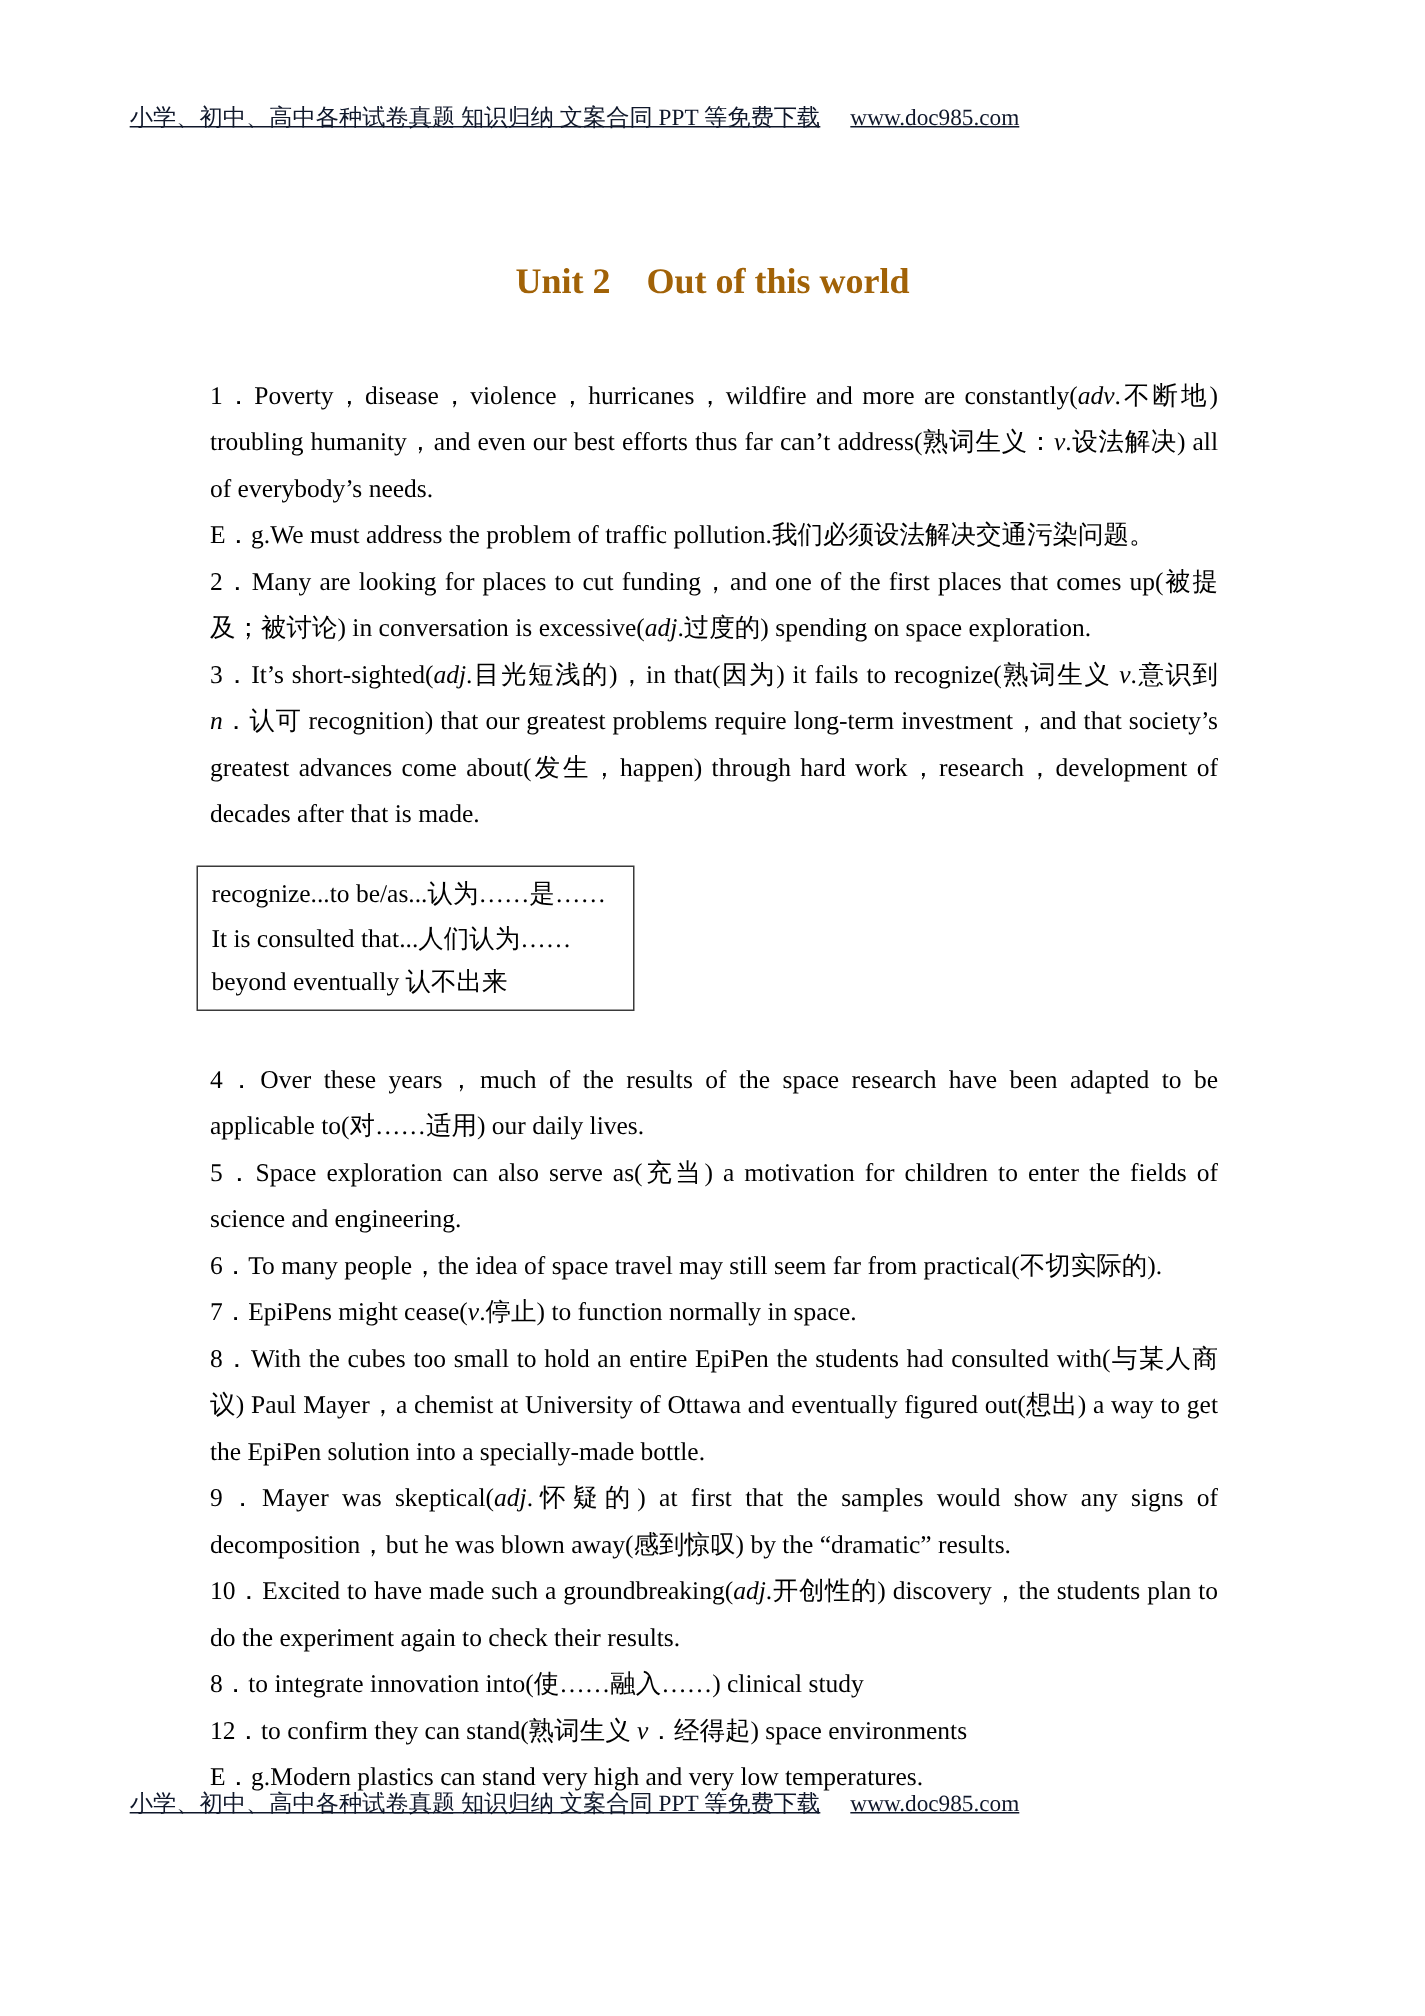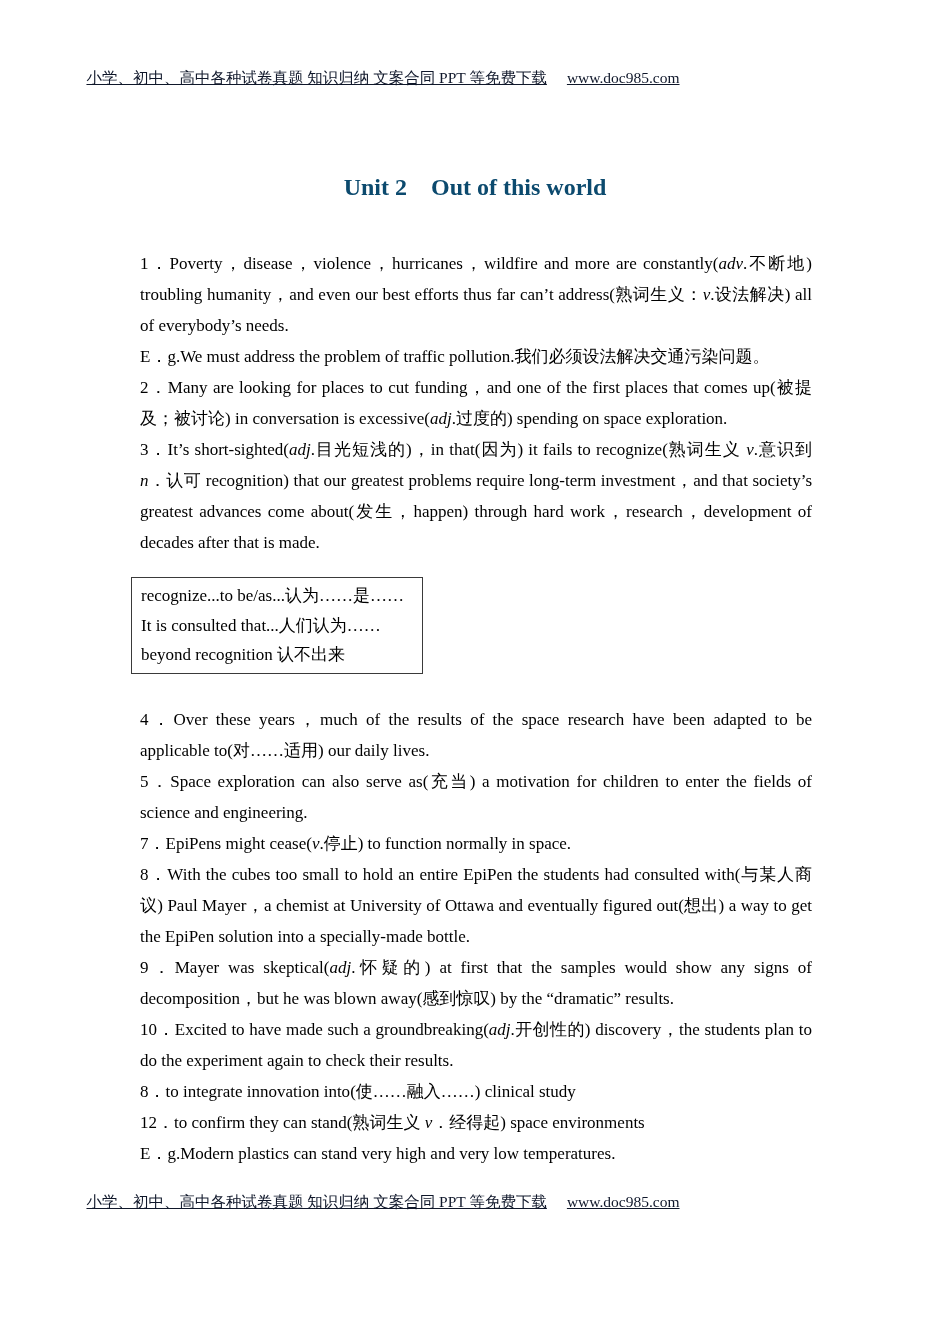--- a/index.html
+++ b/index.html
@@ -27,21 +27,21 @@
   .header { top: 68px; }
   .footer { top: 1192px; }
   .title {
     position: absolute;
     left: 0;
     top: 171px;
     width: 950px;
     text-align: center;
     font-size: 24px;
     font-weight: bold;
-    color: #0c4a6e;
+    color: #a16207;
   }
   .body {
     position: absolute;
     left: 140px;
     top: 248px;
     width: 672px;
     font-size: 17px;
     line-height: 31px;
     color: #000000;
   }
@@ -72,25 +72,26 @@
 
   <div class="body">
     <p><span>1．Poverty，disease，violence，hurricanes，wildfire and more are </span><span class="b">constantly</span><span>(</span><span class="i">adv</span><span>.不断地) troubling humanity，and even our best efforts thus far can’t </span><span class="b">address</span><span>(熟词生义：</span><span class="i">v</span><span>.设法解决) all of everybody’s needs.</span></p>
     <p><span>E．g.We must address the problem of traffic pollution.我们必须设法解决交通污染问题。</span></p>
     <p><span>2．Many are looking for places to cut funding，and one of the first places that </span><span class="b">comes up</span><span>(被提及；被讨论) in conversation is </span><span class="b">excessive</span><span>(</span><span class="i">adj</span><span>.过度的) spending on space exploration.</span></p>
     <p><span>3．It’s </span><span class="b">short-sighted</span><span>(</span><span class="i">adj</span><span>.目光短浅的)，</span><span class="b">in that</span><span>(因为) it fails to </span><span class="b">recognize</span><span>(熟词生义 </span><span class="i">v</span><span>.意识到 </span><span class="i">n</span><span>．认可 recognition) that our greatest problems require long-term investment，and that society’s greatest advances </span><span class="b">come about</span><span>(发生，happen) through hard work，research，development of decades after that is made.</span></p>
 
     <div class="notebox">
       <div>recognize...to be/as...认为……是……</div>
       <div>It is consulted that...人们认为……</div>
-      <div>beyond recognition 认不出来</div>
+      <div>beyond eventually 认不出来</div>
     </div>
 
     <p><span>4．Over these years，much of the results of the space research have been adapted to </span><span class="b">be applicable to</span><span>(对……适用) our daily lives.</span></p>
     <p><span>5．Space exploration can also </span><span class="b">serve as</span><span>(充当) a motivation for children to enter the fields of science and engineering.</span></p>
+    <p><span>6．To many people，the idea of space travel may still seem </span><span class="b">far from practical</span><span>(不切实际的).</span></p>
     <p><span>7．EpiPens might </span><span class="b">cease</span><span>(</span><span class="i">v</span><span>.停止) to function normally in space.</span></p>
     <p><span>8．With the cubes too small to hold an entire EpiPen the students had </span><span class="b">consulted with</span><span>(与某人商议) Paul Mayer，a chemist at University of Ottawa and eventually </span><span class="b">figured out</span><span>(想出) a way to get the EpiPen solution into a specially-made bottle.</span></p>
     <p><span>9．Mayer was </span><span class="b">skeptical</span><span>(</span><span class="i">adj</span><span>.怀疑的) at first that the samples would show any signs of decomposition，but he </span><span class="b">was blown away</span><span>(感到惊叹) by the “dramatic” results.</span></p>
     <p><span>10．Excited to have made such a </span><span class="b">groundbreaking</span><span>(</span><span class="i">adj</span><span>.开创性的) discovery，the students plan to do the experiment again to check their results.</span></p>
     <p><span>8．to </span><span class="b">integrate</span><span> innovation </span><span class="b">into</span><span>(使……融入……) clinical study</span></p>
     <p><span>12．to confirm they can </span><span class="b">stand</span><span>(熟词生义 </span><span class="i">v</span><span>．经得起) space environments</span></p>
     <p><span>E．g.Modern plastics can stand very high and very low temperatures.</span></p>
   </div>
 
   <div class="runline footer">

